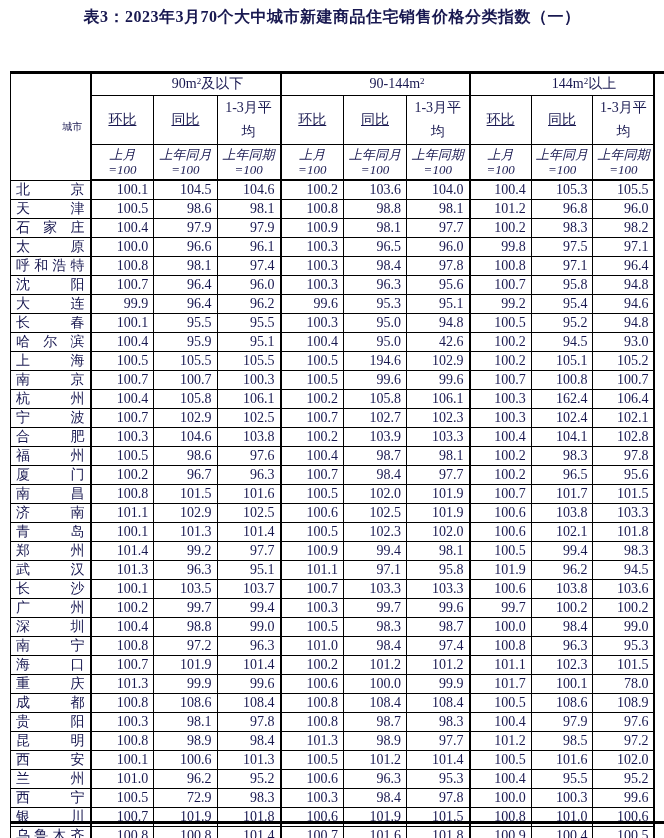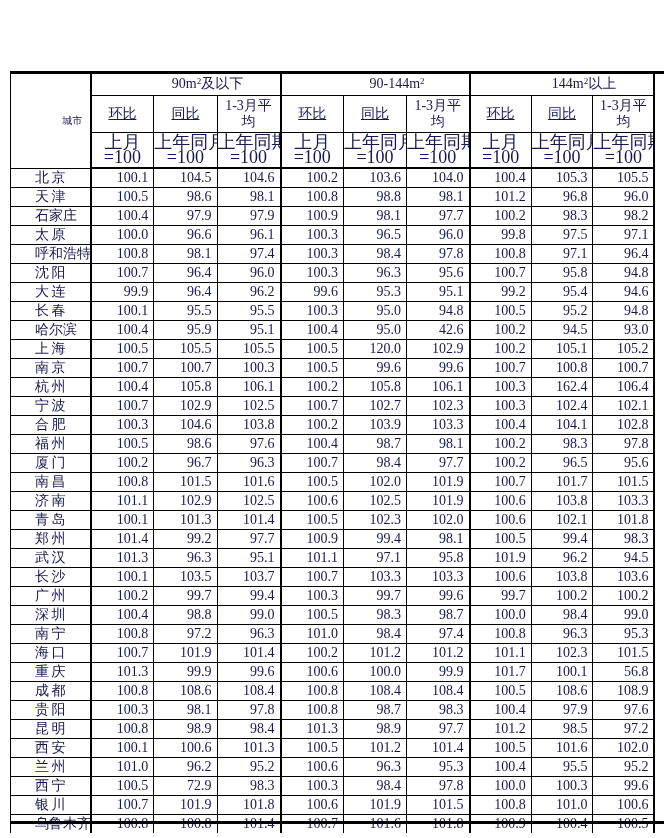--- a/index.html
+++ b/index.html
@@ -15,37 +15,38 @@
   .idx th,.idx td{border:1px solid #000;padding:0;font-weight:normal;
                   overflow:hidden;white-space:nowrap;color:#181850;}
   .idx thead th{text-align:center;vertical-align:middle;}
   .idx thead tr{white-space:normal;}
   tr.group-row{height:21px;}
   tr.metric-row{height:37px;text-decoration:underline;}
   tr.base-row{height:36px;}
   .gh{font-size:14px;}
   .gh sup{font-size:9px;vertical-align:4px;}
   .mh{font-size:14px;}
-  .mh .wrap{display:inline-block;width:50px;white-space:normal;line-height:16px;}
-  .bh{font-size:18px;line-height:15px;}
+  .mh .wrap{display:inline-block;width:50px;white-space:normal;line-height:24px;}
+  .bh{font-size:13px;line-height:15px;font-style:italic;}
   .bh div{text-align:center;white-space:nowrap;}
   .city-h{font-size:10px;}
-  td.city{font-size:14px;text-align:justify;text-align-last:justify;padding:0 24px;}
+  td.city{font-size:14px;text-align:justify;text-align-last:justify;padding:0 5px;}
   td.num{font-size:14px;text-align:right;padding-right:5px;}
   .gstart{border-left-width:2px !important;}
   .last{border-right-width:2px !important;}
   .edge-l{border-left-width:1px;}
   .idx thead tr.group-row th{border-top:0;padding-left:44px;}
   .idx tbody tr:last-child td{border-bottom:0;}
   .idx thead tr.base-row th{border-bottom-width:2px;}
 </style>
 </head>
 <body>
 
 <div class="page">
+  <div class="title">表3：2023年3月70个大中城市新建商品住宅销售价格分类指数（一）</div>
 
   <div class="rule rule-top"></div>
 
   <table class="idx">
     <colgroup>
       <col style="width:80px">
       <col style="width:63.3px">
         <col style="width:63.3px">
         <col style="width:63.4px">
       <col style="width:63px">
@@ -220,21 +221,21 @@
           <td class="num gstart">100.2</td>
           <td class="num">94.5</td>
           <td class="num last">93.0</td>
         </tr>
         <tr>
           <td class="city edge-l">上海</td>
           <td class="num gstart">100.5</td>
           <td class="num">105.5</td>
           <td class="num">105.5</td>
           <td class="num gstart">100.5</td>
-          <td class="num">120.0</td>
+          <td class="num">194.6</td>
           <td class="num">102.9</td>
           <td class="num gstart">100.2</td>
           <td class="num">105.1</td>
           <td class="num last">105.2</td>
         </tr>
         <tr>
           <td class="city edge-l">南京</td>
           <td class="num gstart">100.7</td>
           <td class="num">100.7</td>
           <td class="num">100.3</td>
@@ -428,21 +429,21 @@
         <tr>
           <td class="city edge-l">重庆</td>
           <td class="num gstart">101.3</td>
           <td class="num">99.9</td>
           <td class="num">99.6</td>
           <td class="num gstart">100.6</td>
           <td class="num">100.0</td>
           <td class="num">99.9</td>
           <td class="num gstart">101.7</td>
           <td class="num">100.1</td>
-          <td class="num last">56.8</td>
+          <td class="num last">78.0</td>
         </tr>
         <tr>
           <td class="city edge-l">成都</td>
           <td class="num gstart">100.8</td>
           <td class="num">108.6</td>
           <td class="num">108.4</td>
           <td class="num gstart">100.8</td>
           <td class="num">108.4</td>
           <td class="num">108.4</td>
           <td class="num gstart">100.5</td>

